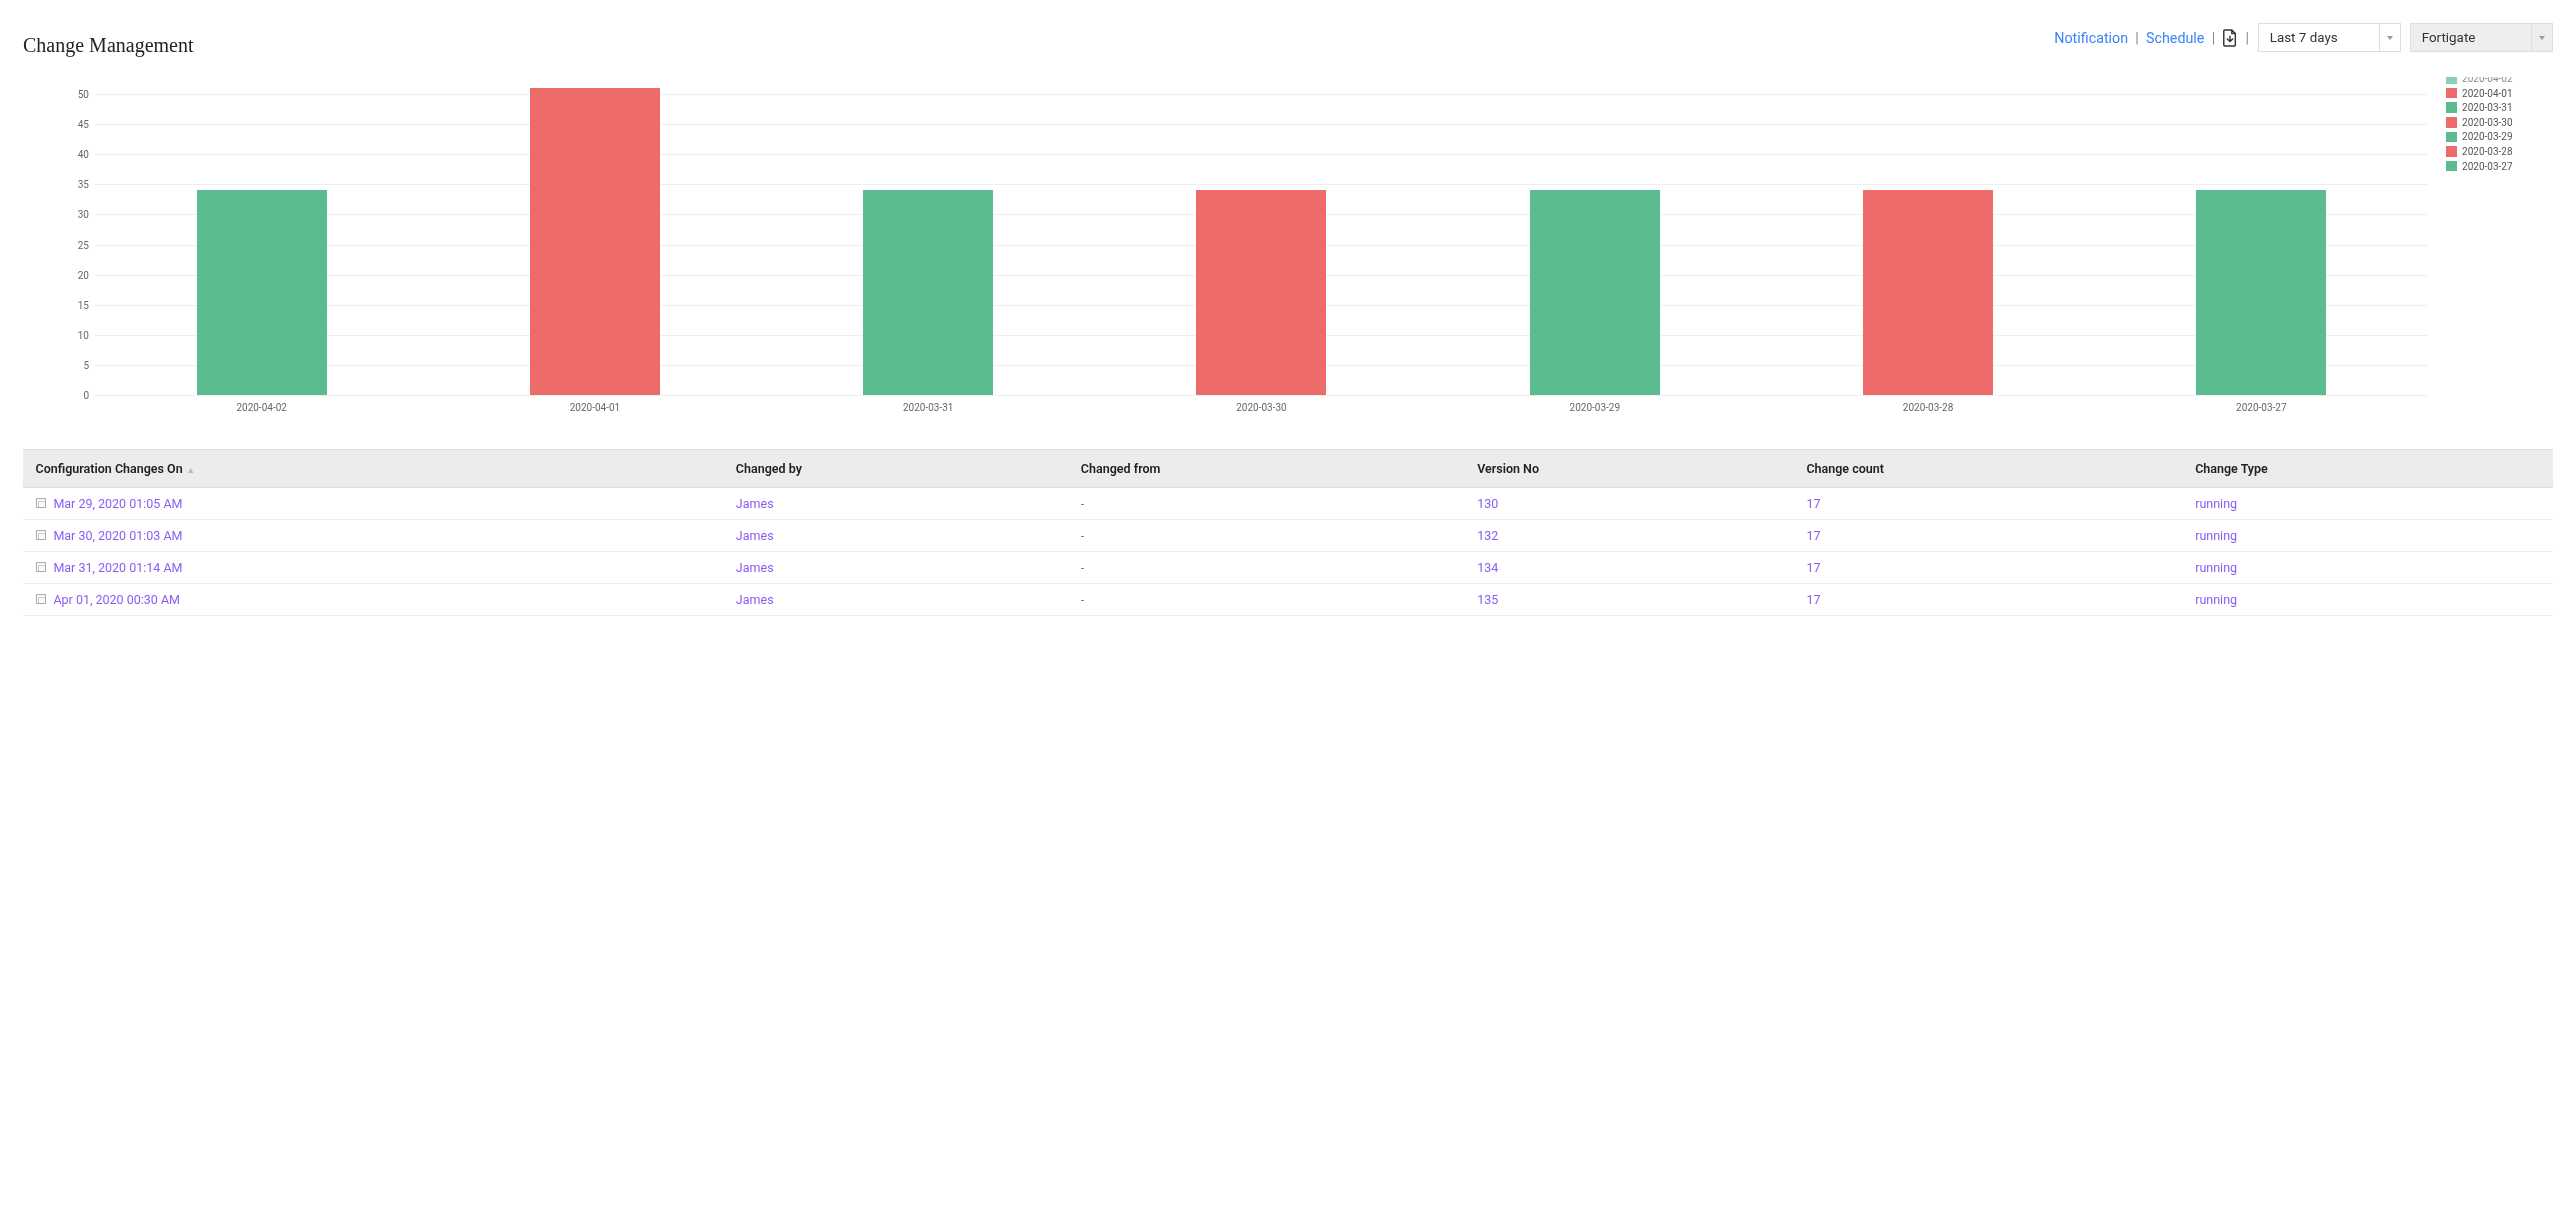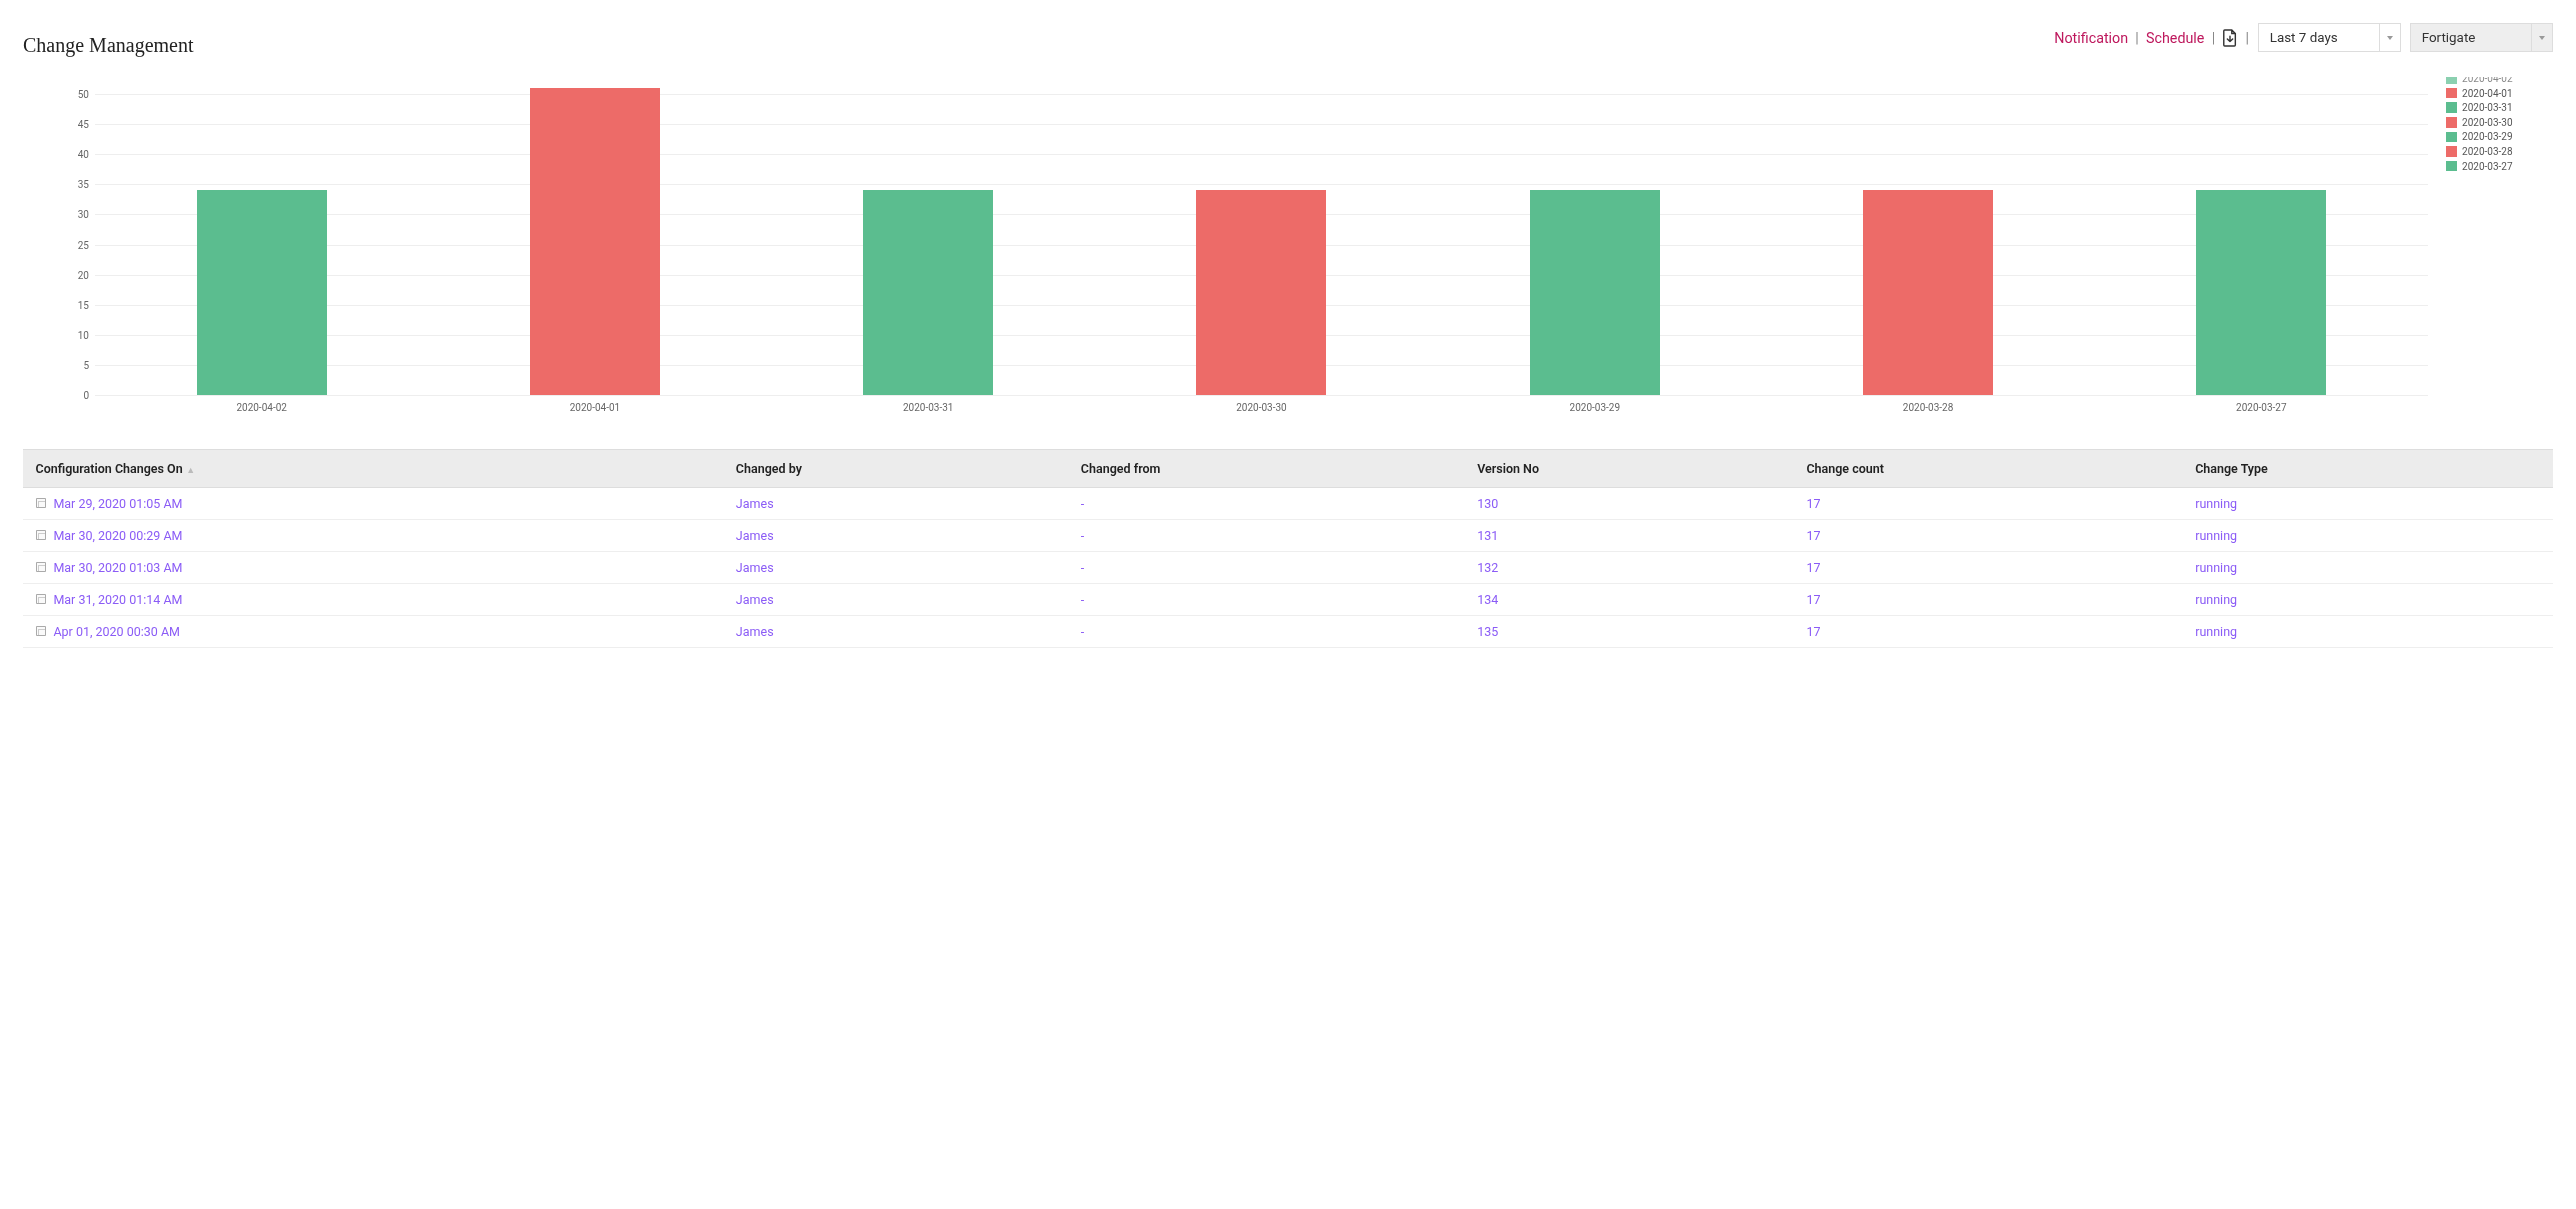--- a/index.html
+++ b/index.html
@@ -28,21 +28,21 @@
     align-items: center;
     gap: 9px;
   }
   .link-group {
     display: flex;
     align-items: center;
     gap: 7.2px;
     font-size: 14.3px;
   }
   .link-group a {
-    color: #be185d;
+    color: #3b82f6;
     text-decoration: none;
     cursor: pointer;
   }
   .link-group .sep { color: #888; }
   .pdf-icon {
     display: inline-flex;
     vertical-align: middle;
     cursor: pointer;
   }
   .dropdown {
@@ -333,28 +333,20 @@
   <tbody id="tbody">
       <tr>
         <td><span class="row-icon"></span>Mar 29, 2020 01:05 AM</td>
         <td>James</td>
         <td>-</td>
         <td>130</td>
         <td>17</td>
         <td>running</td>
       </tr>
       <tr>
-        <td><span class="row-icon"></span>Mar 30, 2020 00:29 AM</td>
-        <td>James</td>
-        <td>-</td>
-        <td>131</td>
-        <td>17</td>
-        <td>running</td>
-      </tr>
-      <tr>
         <td><span class="row-icon"></span>Mar 30, 2020 01:03 AM</td>
         <td>James</td>
         <td>-</td>
         <td>132</td>
         <td>17</td>
         <td>running</td>
       </tr>
       <tr>
         <td><span class="row-icon"></span>Mar 31, 2020 01:14 AM</td>
         <td>James</td>

